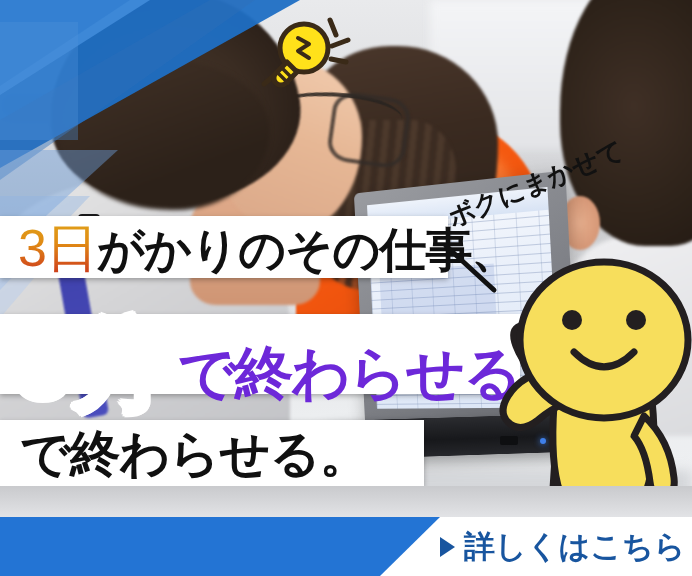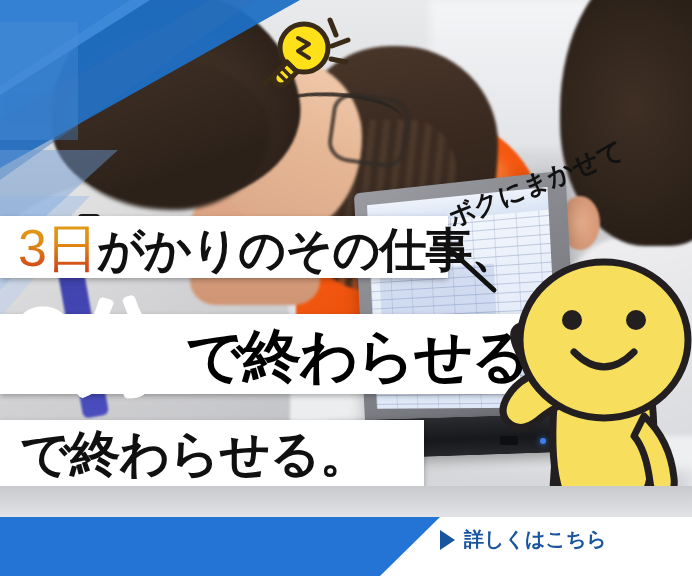--- a/index.html
+++ b/index.html
@@ -204,34 +204,35 @@
     background:linear-gradient(180deg,#e0a31a 0%,#e08a14 42%,#d4561a 76%,#c9351a 100%);
     -webkit-background-clip:text;background-clip:text;
     color:transparent;-webkit-text-fill-color:transparent;
     font-weight:400;
   }
 
   .line1 .big-orange{font-size:52px;}
 
   .line2-wrap{position:absolute;left:14px;top:296px;height:100px;display:flex;align-items:baseline;}
   .line2-big{
-    font-size:104px;line-height:100px;font-weight:400;letter-spacing:-4px;
+    font-size:104px;line-height:100px;font-weight:700;letter-spacing:-4px;
     position:relative;
     text-shadow:
       3px 0 0 #fff,-3px 0 0 #fff,0 3px 0 #fff,0 -3px 0 #fff,
       2px 2px 0 #fff,-2px 2px 0 #fff,2px -2px 0 #fff,-2px -2px 0 #fff;
+    margin-top: 17px;
   }
   .line2-big .grad{
     background:linear-gradient(180deg,#e3a915 0%,#e08d12 40%,#d4521a 74%,#c63318 100%);
     -webkit-background-clip:text;background-clip:text;
     color:transparent;-webkit-text-fill-color:transparent;
   }
   .line2-rest{
-    font-size:58px;line-height:62px;font-weight:700;color:#000000;letter-spacing:-2px;
-    margin-left:18px;position:relative;top:-6px;
+    font-size:58px;line-height:62px;font-weight:700;color:#6d28d9;letter-spacing:-2px;
+    margin-left:10px;position:relative;top:-6px;
   }
 
   
   .speech{
     position:absolute;left:456px;top:200px;
     font-size:26px;font-weight:700;color:#111;
     letter-spacing:0px;white-space:nowrap;
     transform:rotate(-22deg);
     transform-origin:left bottom;
   }
@@ -242,21 +243,21 @@
 
   
   .bottombar{position:absolute;left:0;top:517px;width:692px;height:59px;background:#ffffff;}
   .blue-shape{position:absolute;left:0;top:0;width:440px;height:59px;}
   .cta-left{
     position:absolute;left:22px;top:525px;
     font-size:31px;font-weight:700;color:#ffffff;letter-spacing:0px;white-space:nowrap;
   }
   .cta-right{
     position:absolute;left:440px;top:526px;
-    font-size:20px;font-weight:700;color:#18559f;letter-spacing:0px;white-space:nowrap;
+    font-size:31px;font-weight:700;color:#18559f;letter-spacing:0px;white-space:nowrap;
     display:flex;align-items:center;gap:9px;
   }
   .tri{
     width:0;height:0;border-left:15px solid #18559f;
     border-top:10px solid transparent;border-bottom:10px solid transparent;
     display:inline-block;
   }
   .gray-strip{position:absolute;left:0;top:486px;width:692px;height:31px;background:linear-gradient(180deg,#c9cacd,#e2e3e6);}
 </style>
 </head>

